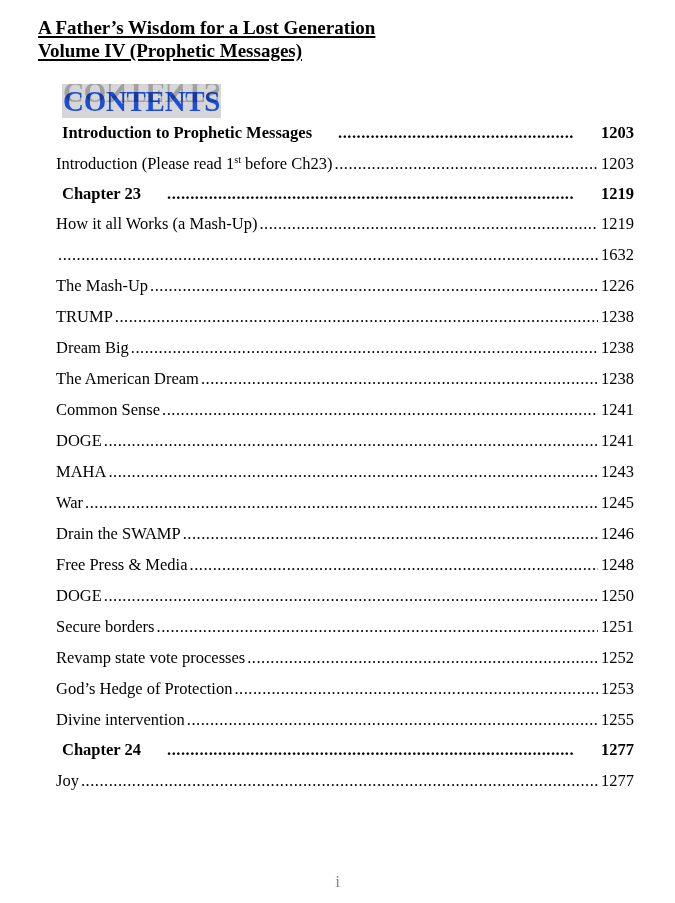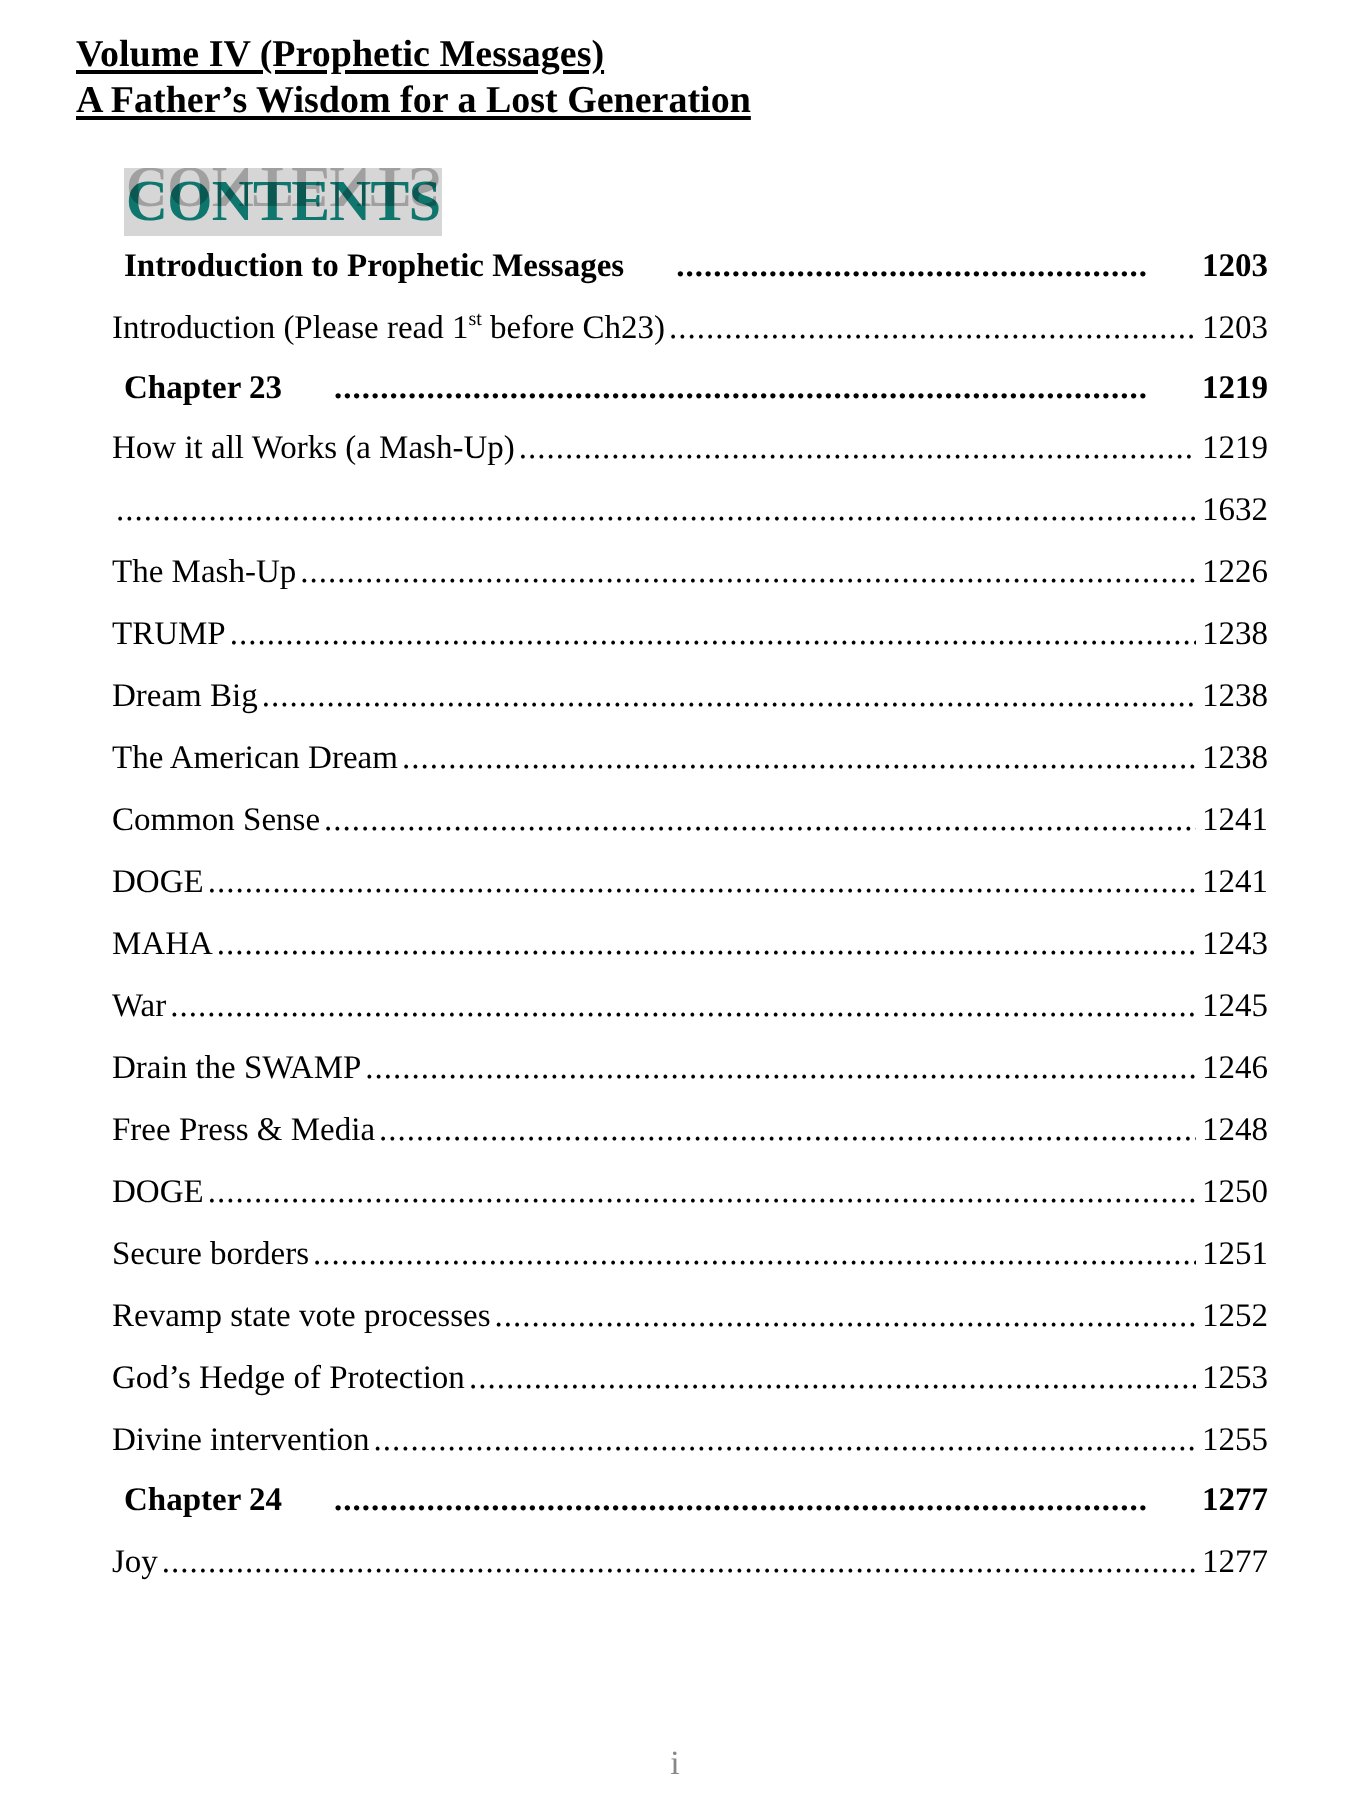--- a/index.html
+++ b/index.html
@@ -36,21 +36,21 @@
       background: #d6d6d6;
       padding: 0 1px;
       overflow: hidden;
     }
     .contents-title {
       font-weight: bold;
       font-size: 29px;
       line-height: 34px;
       letter-spacing: -0.3px;
       position: relative;
-      color: #0f766e;
+      color: #1d4ed8;
     }
     .contents-title::after {
       content: attr(data-reflect);
       position: absolute;
       left: 0;
       top: 26px;
       transform: scaleY(-1);
       transform-origin: top;
       color: rgba(0,0,0,0.25);
       height: 0;
@@ -102,22 +102,22 @@
       top: 872px;
       text-align: center;
       font-size: 17px;
       color: #888;
     }
   </style>
 </head>
 <body>
 
 <div class="header">
+  <div>A Father’s Wisdom for a Lost Generation</div>
   <div>Volume IV (Prophetic Messages)</div>
-  <div>A Father’s Wisdom for a Lost Generation</div>
 </div>
 
 <div class="contents-title-wrap">
   <div class="contents-title" data-reflect="CONTENTS">CONTENTS</div>
 </div>
 
 <div class="toc" id="toc">
     <div class="toc-row bold">
       <span class="title"><span>Introduction to Prophetic Messages</span></span>
       <span class="leader"></span>

